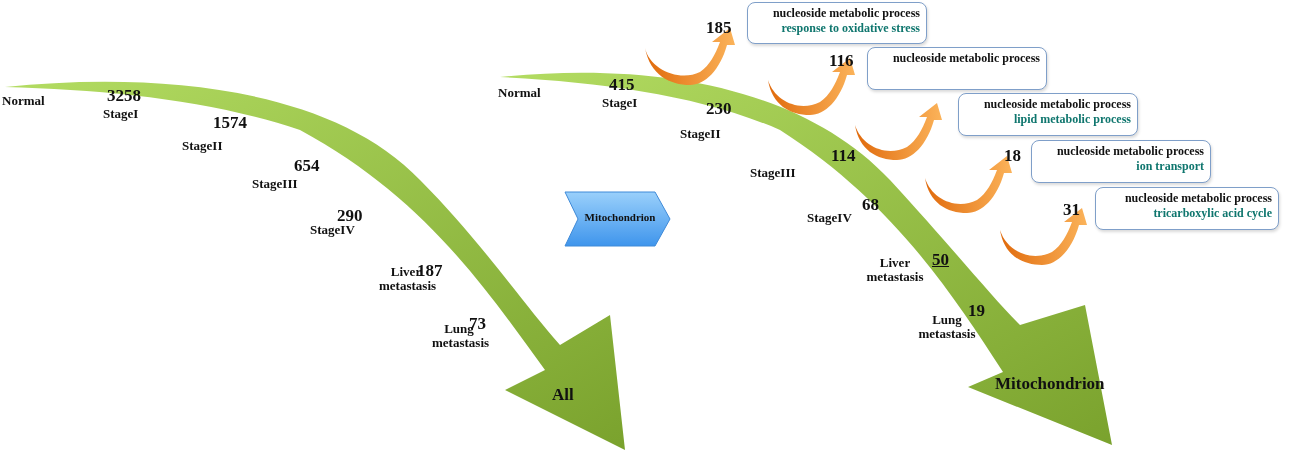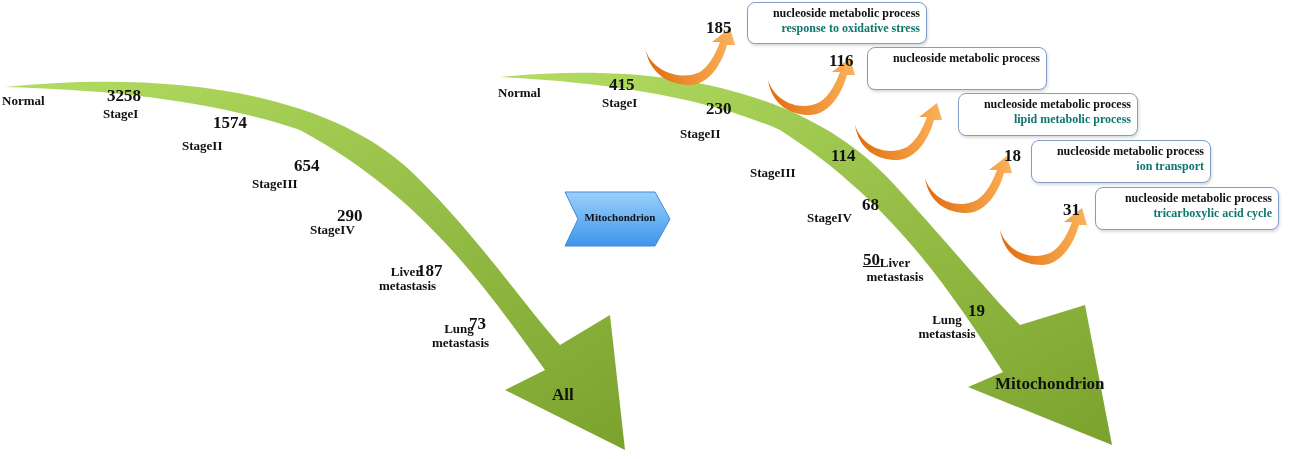--- a/index.html
+++ b/index.html
@@ -70,21 +70,21 @@
 
 <div class="lbl" style="left:498px;top:86px;">Normal</div>
 <div class="num" style="left:609px;top:76px;">415</div>
 <div class="lbl" style="left:602px;top:96px;">StageI</div>
 <div class="num" style="left:706px;top:100px;">230</div>
 <div class="lbl" style="left:680px;top:127px;">StageII</div>
 <div class="num" style="left:792px;top:147px;margin-left:39px;">114</div>
 <div class="lbl" style="left:750px;top:166px;">StageIII</div>
 <div class="num" style="left:862px;top:196px;text-align:right;">68</div>
 <div class="lbl" style="left:807px;top:211px;">StageIV</div>
-<div class="num" style="left:863px;top:251px;text-decoration:underline;">50</div>
+<div class="num" style="left:932px;top:251px;text-decoration:underline;">50</div>
 <div class="lbl" style="left:862px;top:256px;width:66px;white-space:normal;">Liver metastasis</div>
 <div class="num" style="left:968px;top:302px;">19</div>
 <div class="lbl" style="left:912px;top:313px;width:70px;white-space:normal;">Lung metastasis</div>
 <div class="endlbl" style="left:995px;top:374px;">Mitochondrion</div>
 
 <div class="num" style="left:706px;top:19px;">185</div>
 <div class="num" style="left:829px;top:52px;">116</div>
 <div class="num" style="left:915px;top:99px;margin-left:48px;">46</div>
 <div class="num" style="left:1004px;top:147px;">18</div>
 <div class="num" style="left:1063px;top:201px;">31</div>

